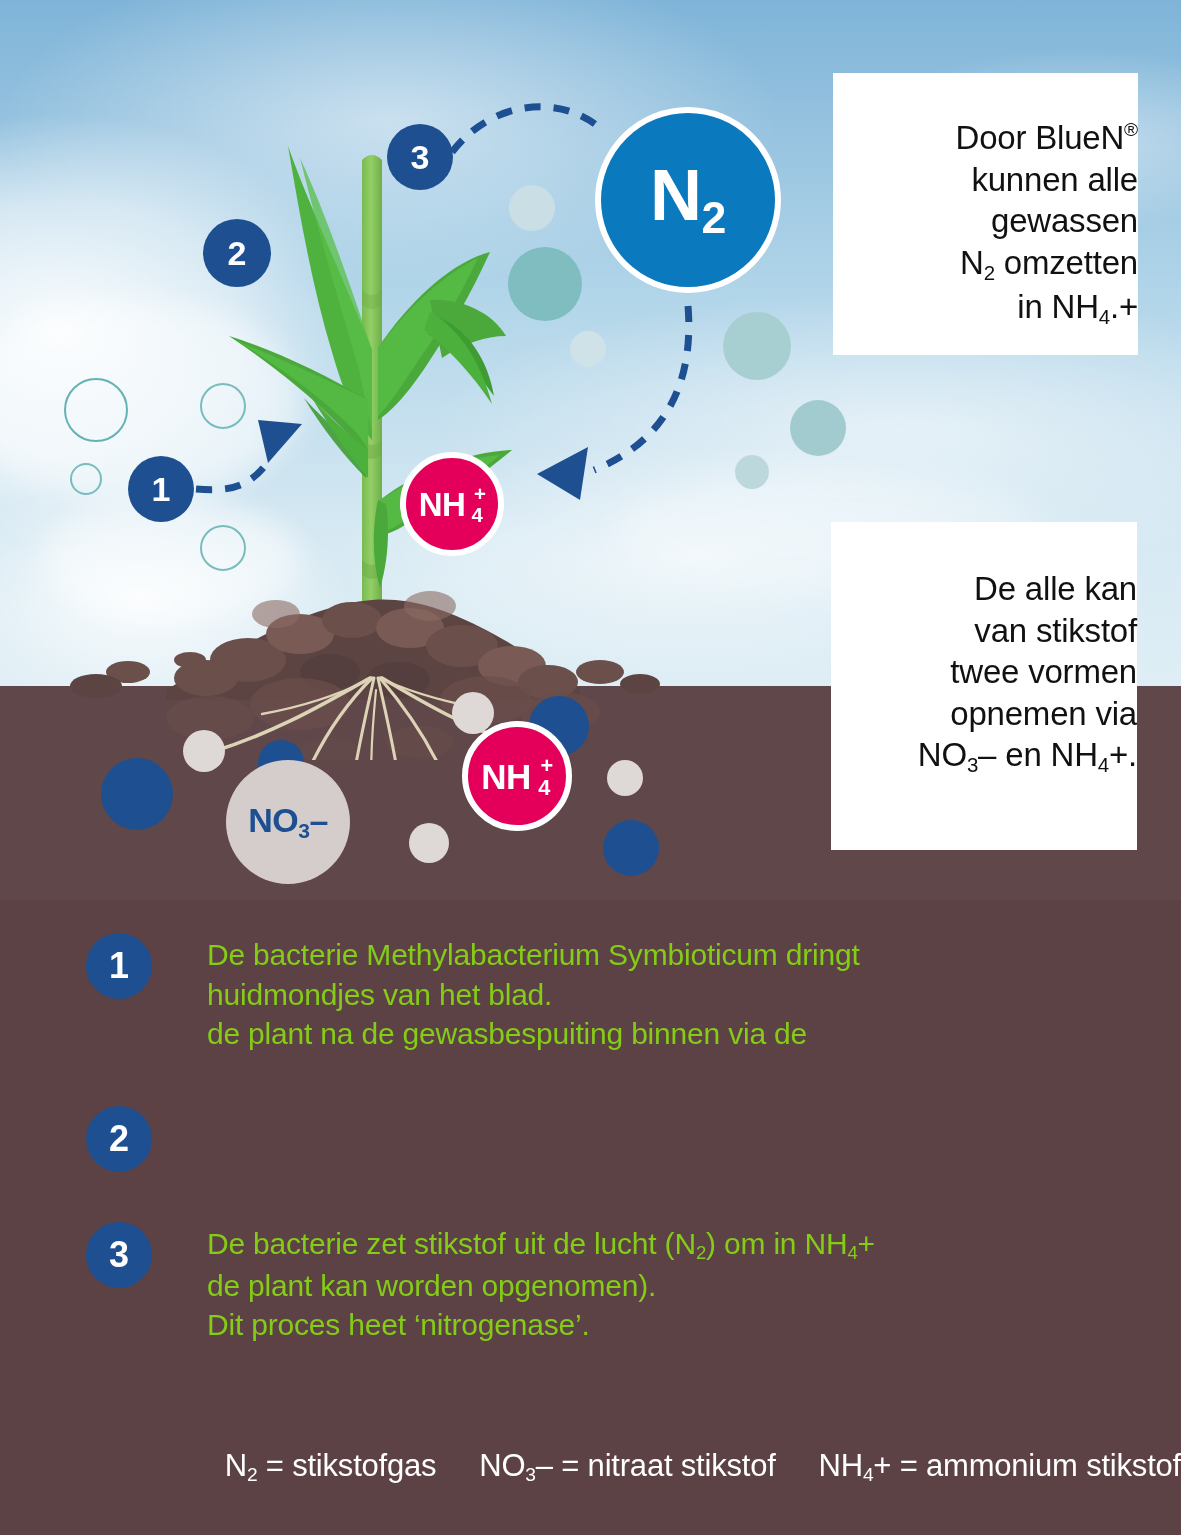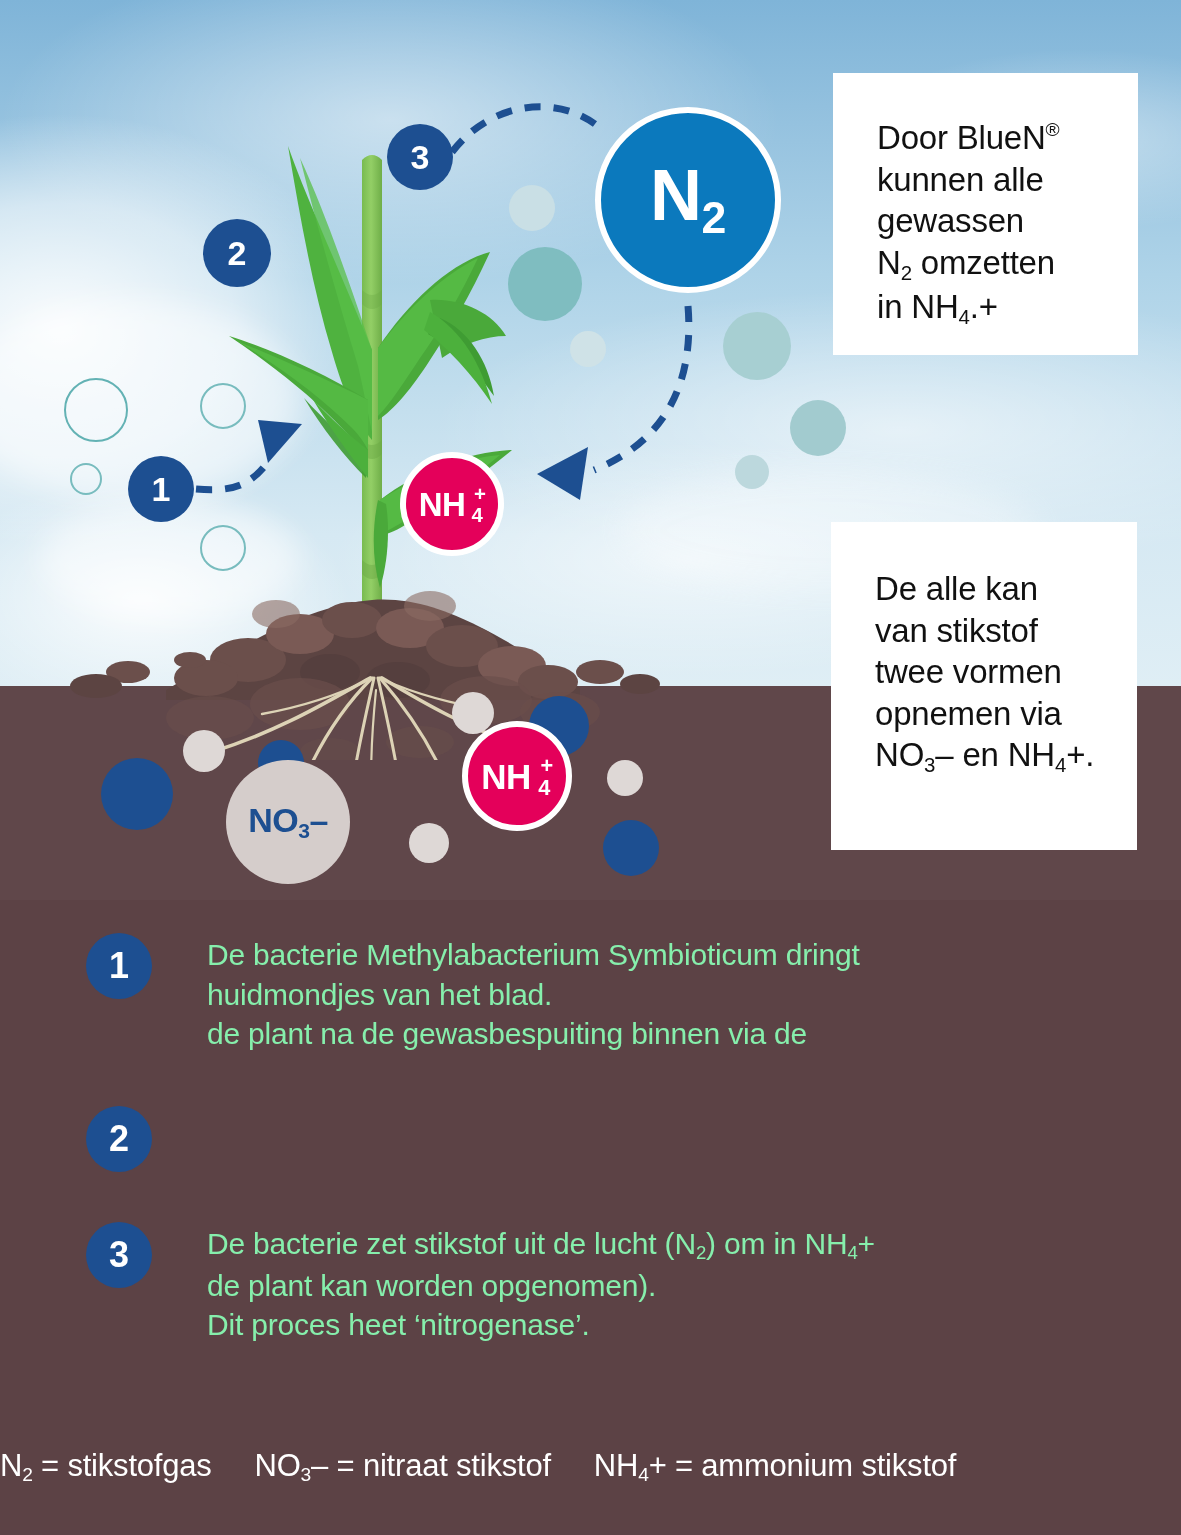--- a/index.html
+++ b/index.html
@@ -76,20 +76,21 @@
     background:#1d4f91;color:#fff;
     display:flex;align-items:center;justify-content:center;
     font-weight:bold;
   }
 
   
   .callout{
     position:absolute;background:#ffffff;
     box-sizing:border-box;
     color:#111;
+    text-align:right;
   }
   .callout p{
     margin:0;
     font-size:33px;
     line-height:1.26;
     letter-spacing:-0.2px;
     font-weight:400;
   }
   .callout .reg{font-size:.58em;vertical-align:.70em;}
   .callout .sb{font-size:.62em;vertical-align:-.30em;}
@@ -97,33 +98,33 @@
   
   .steps{position:absolute;left:0;top:900px;width:1181px;}
   .steprow{position:absolute;display:flex;}
   .stepnum{
     width:66px;height:66px;border-radius:50%;
     background:#1d4f91;color:#fff;
     display:flex;align-items:center;justify-content:center;
     font-size:36px;font-weight:bold;flex:0 0 auto;
   }
   .steptext{
-    color:#86efac;
+    color:#84cc16;
     font-size:30px;
     line-height:1.32;
     letter-spacing:-0.2px;
     margin-left:55px;
     padding-top:2px;
   }
   .steptext .sb{font-size:.62em;vertical-align:-.28em;}
 
   
   .legend{
     position:absolute;left:0;top:1448px;width:1181px;
-    text-align:left;color:#fff;
+    text-align:right;color:#fff;
     font-size:31px;letter-spacing:-0.2px;
   }
   .legend .sb{font-size:.62em;vertical-align:-.28em;}
   .legend .gap{display:inline-block;width:26px;}
 </style>
 </head>
 <body>
 
 <div id="poster">
 

